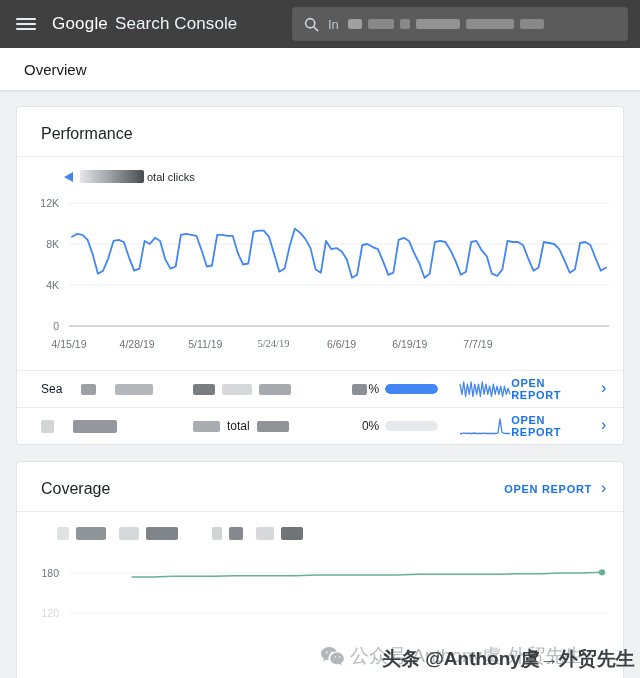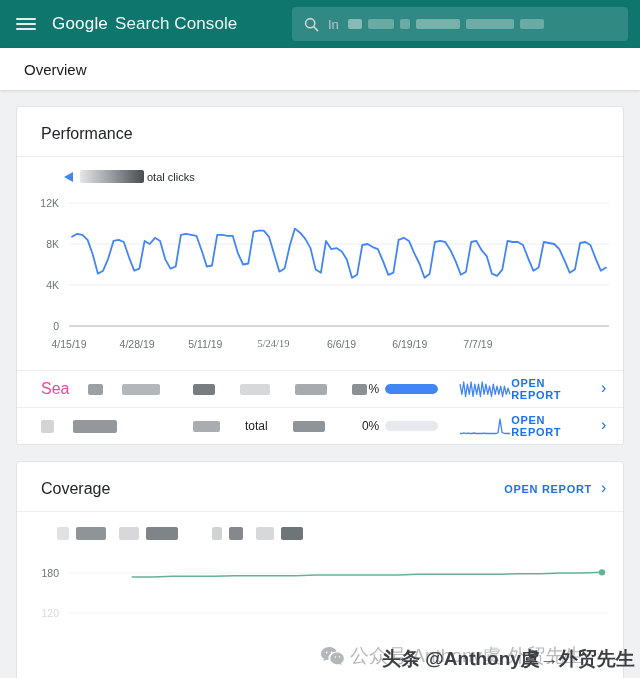--- a/index.html
+++ b/index.html
@@ -3,21 +3,21 @@
 <meta charset="utf-8">
 <style>
   * { box-sizing: border-box; }
   html,body { margin:0; padding:0; }
   body {
     width:640px; height:678px; overflow:hidden; position:relative;
     font-family:"Liberation Sans","DejaVu Sans",sans-serif;
     background:#eff1f3; color:#202124;
   }
   
-  .topbar { height:48px; background:#0f766e; display:flex; align-items:center;
+  .topbar { height:48px; background:#404040; display:flex; align-items:center;
             padding:0 12px 0 16px; }
   .hamburger { width:20px; display:flex; flex-direction:column; gap:3px;
                margin-right:16px; cursor:pointer; }
   .hamburger i { display:block; height:2px; background:#e6ebee; border-radius:1px; }
   .brand { color:#fff; font-size:17px; white-space:nowrap; display:flex; gap:7px;
            align-items:baseline; }
   .brand .b1 { font-weight:500; letter-spacing:.2px; }
   .brand .b2 { font-weight:400; color:#eef2f4; letter-spacing:.1px; }
   .searchbox { margin-left:auto; width:336px; height:34px;
                background:rgba(255,255,255,.14); border-radius:4px;
@@ -52,24 +52,24 @@
   .plot svg, .covplot svg { width:100%; height:100%; display:block; }
   .ylabels { position:absolute; left:0; top:6px; width:32px; height:132px; }
   .ylabels span { position:absolute; right:6px; transform:translateY(-50%);
                   font-size:10.5px; color:#6e7479; }
   .xlabels { position:absolute; left:36px; top:146px; width:540px; height:16px; }
   .xlabels span { position:absolute; transform:translateX(-50%); font-size:10.5px;
                   color:#6e7479; white-space:nowrap; }
   
   .metric-row { height:37px; border-top:1px solid #ebedef; display:flex;
                 align-items:center; padding:0 16px 0 24px; }
-  .m-label { width:163px; font-size:16px; color:#ec4899; display:flex;
+  .m-label { width:163px; font-size:12px; color:#0f172a; display:flex;
              align-items:center; gap:19px; }
   .m-mid { width:148px; font-size:12px; color:#202124; display:flex;
-           align-items:center; gap:25px; }
+           align-items:center; gap:7px; }
   .m-pct { width:52px; display:flex; justify-content:flex-end; align-items:center;
            gap:2px; font-size:12px; color:#202124; }
   .m-bar { width:53px; height:10px; border-radius:5px; background:#e7e9ec;
            margin-left:6px; position:relative; overflow:hidden; flex:none; }
   .m-bar .fill { position:absolute; left:0; top:0; bottom:0; background:#4285f4;
                  border-radius:5px; }
   .m-spark { width:52px; height:20px; margin-left:21px; flex:none; }
   .m-link { margin-left:auto; display:flex; align-items:center; gap:9px;
             color:#1a73e8; font-size:11px; font-weight:700; letter-spacing:.7px;
             cursor:pointer; }

